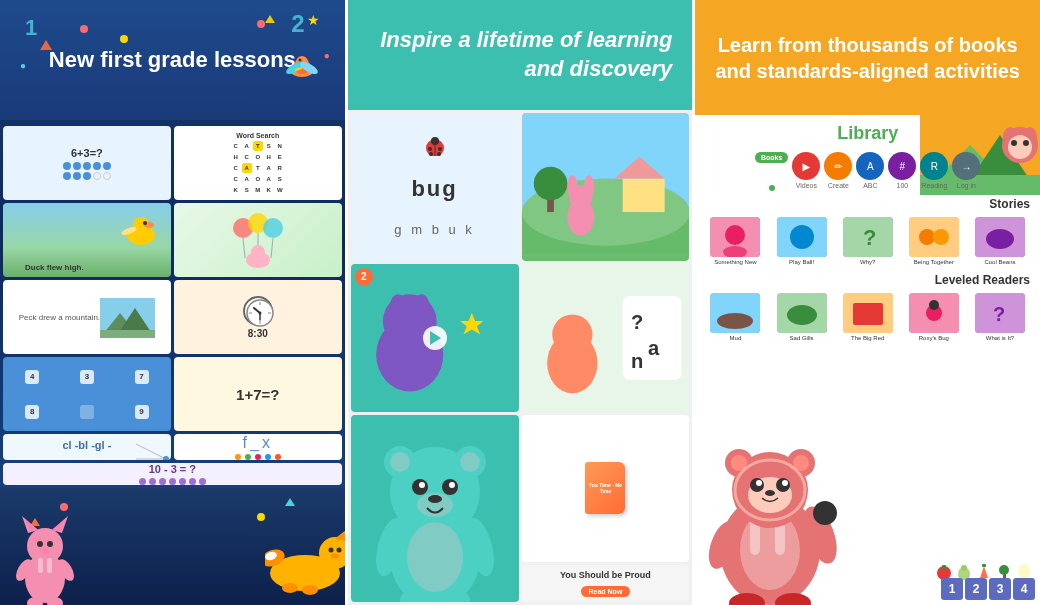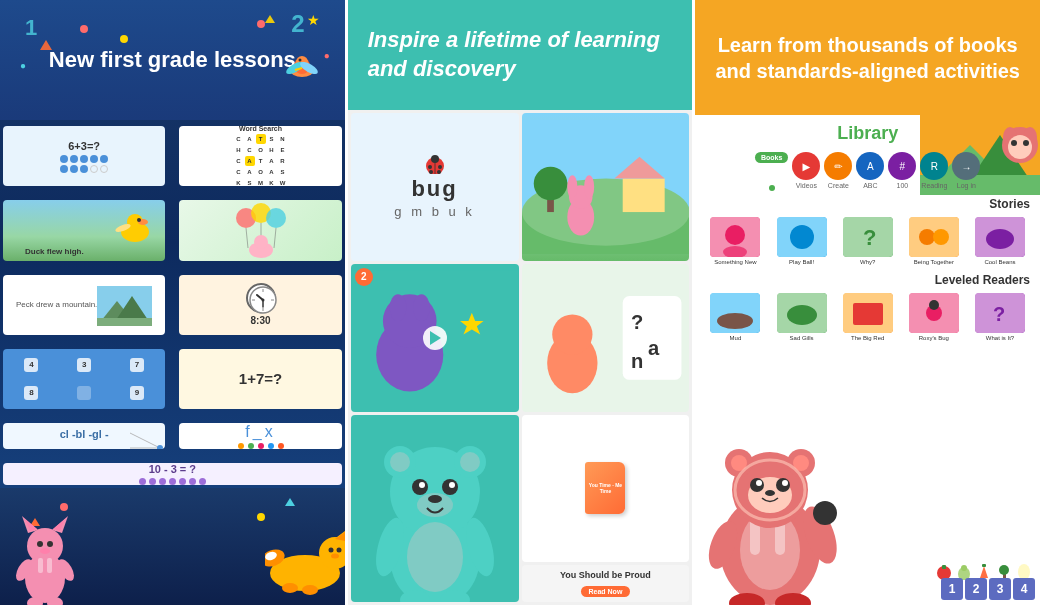--- a/index.html
+++ b/index.html
@@ -62,21 +62,21 @@
       height: 100%;
       top: 0; left: 0;
       pointer-events: none;
     }
 
     
     .lesson-grid {
       display: grid;
       grid-template-columns: 1fr 1fr;
       grid-template-rows: repeat(4, 1fr);
-      gap: 14px;
+      gap: 3px;
       padding: 3px;
       height: calc(100% - 120px - 120px);
       margin-top: 3px;
     }
 
     .lesson-card {
       background: #2a5a9a;
       border-radius: 4px;
       overflow: hidden;
       position: relative;
@@ -270,21 +270,21 @@
       align-items: center;
       justify-content: center;
       padding: 20px;
     }
 
     .panel-2-header-text {
       color: white;
       font-size: 22px;
       font-style: italic;
       font-weight: bold;
-      text-align: left;
+      text-align: right;
       line-height: 1.3;
     }
 
     .panel-2-content {
       display: grid;
       grid-template-columns: 1fr 1fr;
       grid-template-rows: repeat(3, 1fr);
       gap: 3px;
       padding: 3px;
       height: calc(100% - 110px);
@@ -298,20 +298,21 @@
       position: relative;
     }
 
     .p2-card-reading {
       background: #e8f4fd;
       display: flex;
       flex-direction: column;
       align-items: center;
       justify-content: center;
       padding: 6px;
+      gap: 18px;
     }
 
     .bug-word {
       font-size: 22px;
       font-weight: bold;
       color: #333;
       letter-spacing: 2px;
     }
 
     .phonics-letters {

